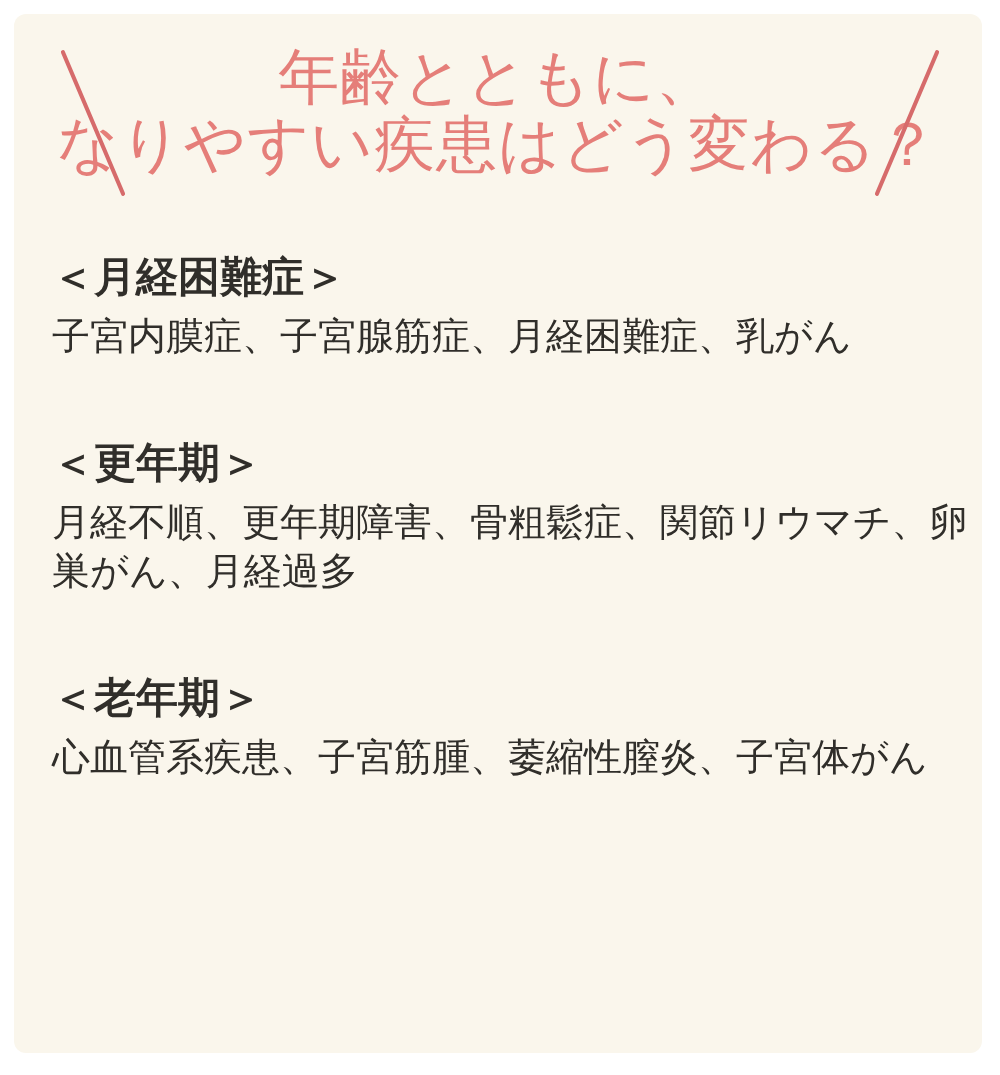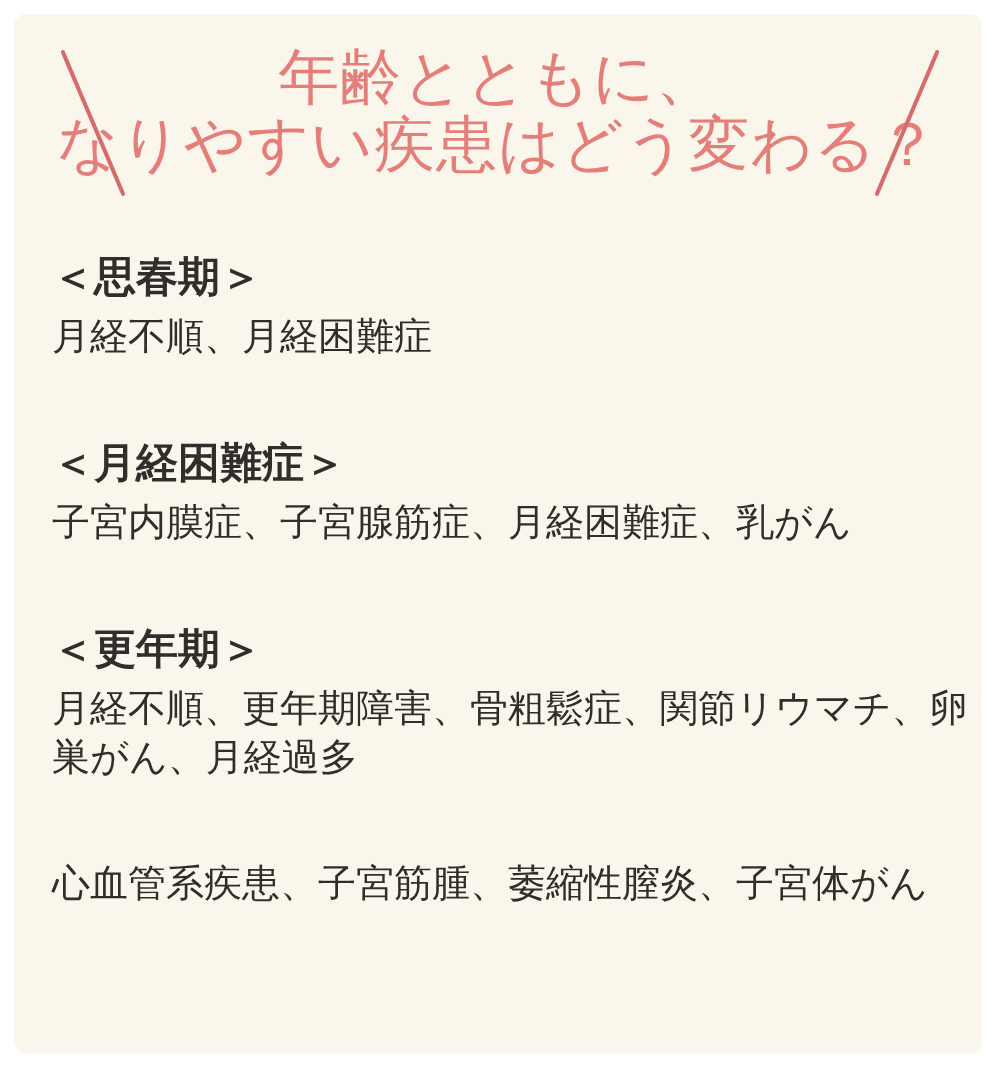--- a/index.html
+++ b/index.html
@@ -73,33 +73,30 @@
 
   <div class="title-block">
     <div class="slash slash-left"></div>
     <div class="slash slash-right"></div>
     <div class="title-line">年齢とともに、</div>
     <div class="title-line">なりやすい疾患はどう変わる？</div>
   </div>
 
   <div class="sections">
 
-    <div class="section">
-      <h2>＜思春期＞</h2>
-      <p>月経不順、月経困難症</p>
-    </div>
 
     <div class="section">
       <h2>＜月経困難症＞</h2>
       <p>子宮内膜症、子宮腺筋症、月経困難症、乳がん</p>
     </div>
 
     <div class="section">
       <h2>＜更年期＞</h2>
       <p>月経不順、更年期障害、骨粗鬆症、関節リウマチ、卵巣がん、月経過多</p>
     </div>
 
     <div class="section">
+      <h2>＜老年期＞</h2>
       <p>心血管系疾患、子宮筋腫、萎縮性膣炎、子宮体がん</p>
     </div>
 
   </div>
 </div>
 
 </body></html>

